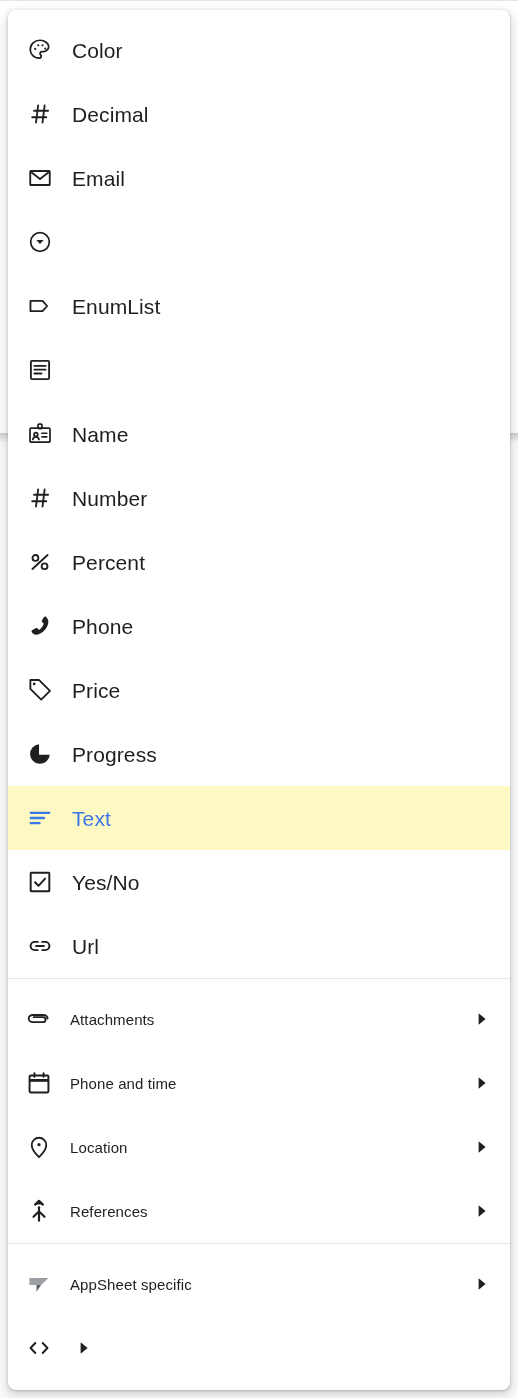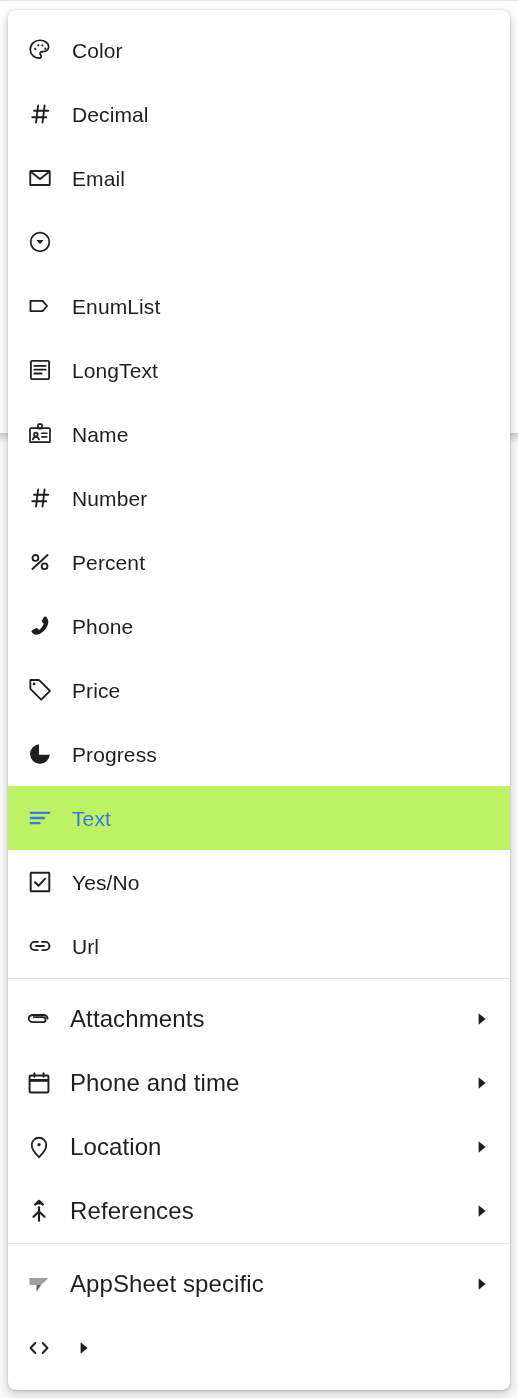--- a/index.html
+++ b/index.html
@@ -55,27 +55,27 @@
   }
   .item .ico svg{display:block;}
   .item .label{
     font-size:21px;
     color:#1f1f1f;
     letter-spacing:.1px;
     line-height:1;
     white-space:nowrap;
     flex:1;
   }
-  .item.selected{background:#bef264;}
+  .item.selected{background:#fef9c3;}
   .item.selected .label{color:#3b78e7;}
   .item.selected .ico{color:#3b78e7;}
 
   
   .item.group .ico{width:62px;min-width:62px;}
-  .item.group .label{font-size:24px;}
+  .item.group .label{font-size:15px;}
   .arrow{
     width:22px;min-width:22px;display:flex;align-items:center;justify-content:flex-end;
     color:#1f1f1f;margin-right:6px;
   }
   .arrow svg{display:block;}
 
   .divider{
     height:1px;background:#e6e6e6;margin:0;
   }
   .pad-bottom{height:10px;}
@@ -136,21 +136,20 @@
         </span>
         <span class="label">EnumList</span>
       </div>
       <div class="item">
         <span class="ico">
           <svg width="26" height="26" viewBox="0 0 24 24" fill="none" stroke="currentColor" stroke-width="1.7" stroke-linejoin="round">
             <rect x="3.6" y="3.6" width="16.8" height="16.8" rx="1"></rect>
             <path d="M6.8 8.2h10.4M6.8 11.7h10.4M6.8 15.2h6.6" stroke-linecap="round"></path>
           </svg>
         </span>
-        <span class="label">LongText</span>
       </div>
       <div class="item">
         <span class="ico">
           <svg width="26" height="26" viewBox="0 0 24 24" fill="none" stroke="currentColor" stroke-width="1.6" stroke-linejoin="round">
             <rect x="2.8" y="6.6" width="18.4" height="13" rx="1"></rect>
             <rect x="10.2" y="2.8" width="3.6" height="4.2" rx=".8"></rect>
             <circle cx="8.2" cy="12.4" r="1.7"></circle>
             <path d="M5.3 17c.5-1.5 1.6-2.3 2.9-2.3s2.4.8 2.9 2.3" stroke-linecap="round"></path>
             <path d="M13.8 11.3h4.4M13.8 14.6h4.4" stroke-linecap="round"></path>
           </svg>

